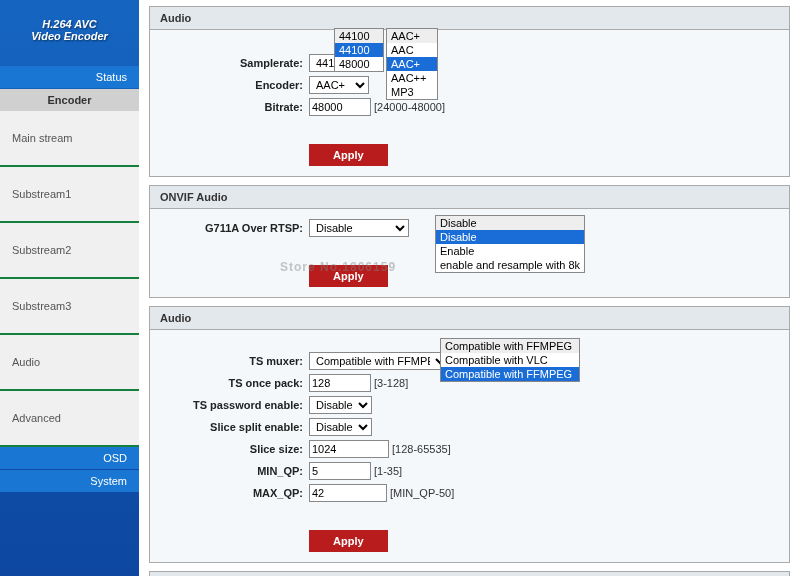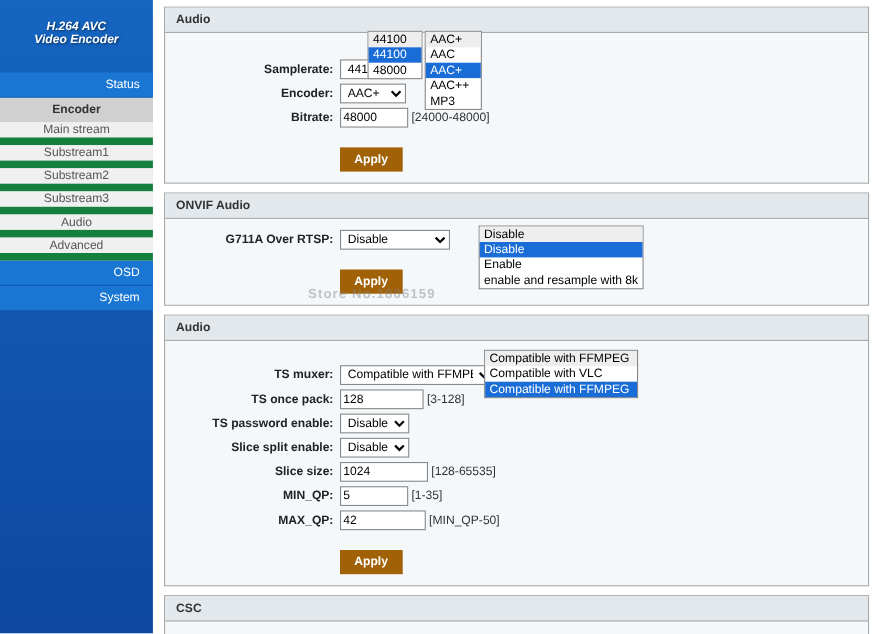--- a/index.html
+++ b/index.html
@@ -3,30 +3,30 @@
 <meta charset="utf-8">
 <style>
 *{box-sizing:border-box;margin:0;padding:0;font-family:Arial,sans-serif;font-size:11px}
 body{background:#fff;display:flex;width:800px;height:576px;overflow:hidden}
 .sidebar{width:139px;background:linear-gradient(#1565c0,#0d47a1);display:flex;flex-direction:column}
 .logo{padding:18px 8px;text-align:center;color:#fff;font-family:'Georgia',serif;font-size:17px;font-weight:bold;font-style:italic;text-shadow:1px 1px 2px rgba(0,0,0,.5)}
 .nav{display:flex;flex-direction:column;margin-top:6px}
 .nav-main{background:#1976d2;color:#fff;text-align:right;padding:5px 12px;margin-bottom:1px;cursor:pointer}
 .sub-group{background:#e8e8e8}
 .sub-hdr{background:#d0d0d0;color:#333;font-weight:bold;text-align:center;padding:5px 12px}
-.sub-item{background:#f0f0f0;color:#555;text-align:center;padding:1px 12px;border-bottom:7px solid #15803d;cursor:pointer}
+.sub-item{background:#f0f0f0;color:#555;text-align:left;padding:21px 12px;border-bottom:2px solid #15803d;cursor:pointer}
 .content{flex:1;padding:6px 10px;overflow-y:auto}
 .panel{border:1px solid #aaa;margin-bottom:8px;background:#f4f8fb}
 .panel-hdr{background:#e3e8ec;border-bottom:1px solid #aaa;padding:5px 10px;font-weight:bold;color:#333}
 .panel-body{padding:10px 14px;position:relative}
 .row{display:flex;align-items:center;margin-bottom:4px}
 .lbl{width:145px;text-align:right;padding-right:6px;color:#222;font-weight:bold}
 select,input[type=text]{border:1px solid #888;padding:1px 2px;font-size:11px;height:18px;background:#fff}
 .hint{color:#333;margin-left:3px}
-.apply{background:#a16207;color:#fff;border:none;padding:5px 13px;font-weight:bold;margin-top:14px;margin-left:145px;cursor:pointer}
+.apply{background:#b91c1c;color:#fff;border:none;padding:5px 24px;font-weight:bold;margin-top:24px;margin-left:145px;cursor:pointer}
 .dropdown-open{position:absolute;background:#fff;border:1px solid #888;z-index:10}
 .dropdown-open div{padding:1px 4px;cursor:pointer;white-space:nowrap}
 .dropdown-open div.sel{background:#1a6dd6;color:#fff}
 .watermark{position:absolute;left:280px;top:260px;color:rgba(128,128,128,.45);font-size:12px;font-weight:bold;z-index:50;pointer-events:none;letter-spacing:1px}
 </style>
 </head>
 <body>
 
 <div class="sidebar">
   <div class="logo">
@@ -103,21 +103,21 @@
 
   <div class="panel">
     <div class="panel-hdr">Audio</div>
     <div class="panel-body" style="padding-top:22px">
       <div class="row">
         <div class="lbl">TS muxer:</div>
         <select style="width:140px"><option>Compatible with FFMPEG</option></select>
       </div>
       <div class="row">
         <div class="lbl">TS once pack:</div>
-        <input type="text" style="width: 76px;" value="128">
+        <input type="text" style="width: 62px;" value="128">
         <span class="hint">[3-128]</span>
       </div>
       <div class="row">
         <div class="lbl">TS password enable:</div>
         <select><option>Disable</option></select>
       </div>
       <div class="row">
         <div class="lbl">Slice split enable:</div>
         <select><option>Disable</option></select>
       </div>

